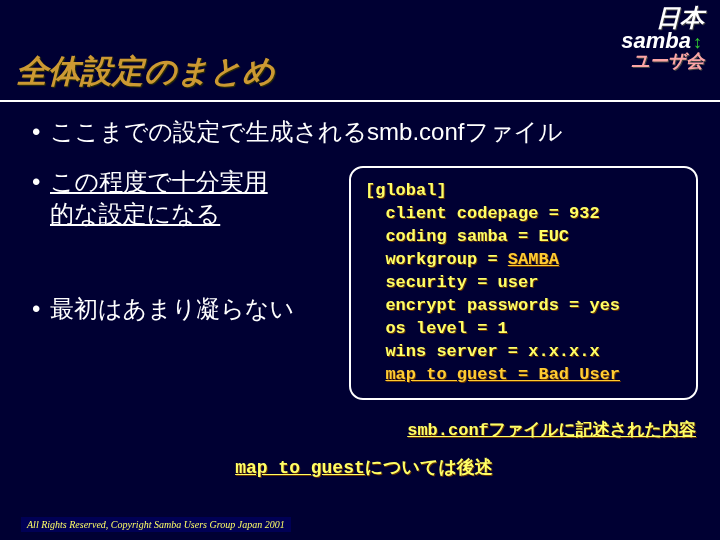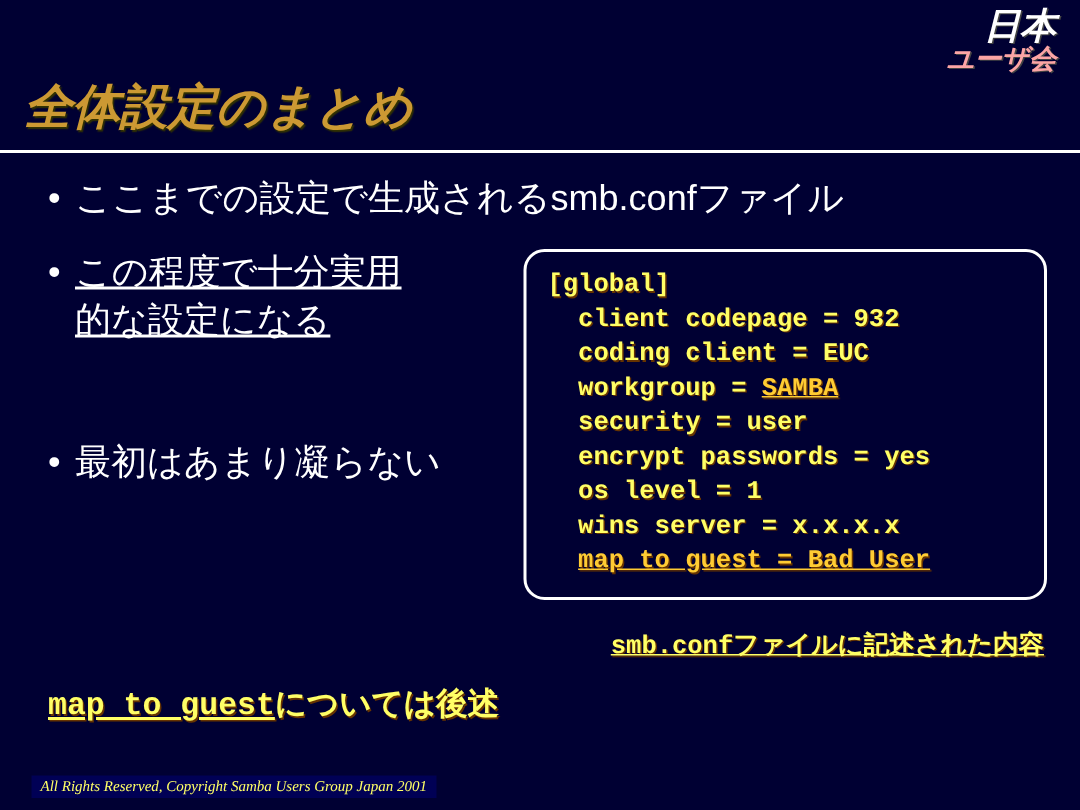--- a/index.html
+++ b/index.html
@@ -85,22 +85,22 @@
     text-align: right;
     margin-top: 18px;
     margin-right: 2px;
     font-family: "Courier New","MS Gothic",monospace;
     text-shadow: 1px 1px 0 #663300;
     text-decoration: underline;
   }
   .caption2 {
     color: #ffff66;
     font-weight: bold;
-    font-size: 21px;
-    text-align: left;
+    font-size: 18px;
+    text-align: center;
     margin-top: 14px;
     margin-right: 2px;
     font-family: "Courier New","MS Gothic",monospace;
     text-shadow: 1px 1px 0 #663300;
   }
   .caption2 .u { text-decoration: underline; }
   .footer {
     position: absolute;
     bottom: 8px;
     left: 21px;
@@ -111,37 +111,38 @@
     padding: 2px 6px;
     font-family: "Times New Roman", serif;
   }
   .bul { display: inline-block; width: 18px; }
 </style>
 </head>
 <body>
 
 <div class="logo">
   <div><span class="jp1">日本</span></div>
+  <div><span class="samba">samba</span><span class="arrow">↕</span></div>
   <div><span class="jp2">ユーザ会</span></div>
 </div>
 
 <div class="title">全体設定のまとめ</div>
 <div class="hr"></div>
 
 <div class="content">
   <div class="bullet1"><span class="bul">•</span><span>ここまでの設定で生成されるsmb.confファイル</span></div>
 
   <div class="row">
     <div class="leftcol">
       <div class="bullet2"><span class="bul">•</span><span>この程度で十分実用</span><br><span style="visibility:hidden" class="bul">•</span><span>的な設定になる</span></div>
       <div class="bullet3"><span class="bul">•</span><span>最初はあまり凝らない</span></div>
     </div>
     <div class="codebox"><span>[global]</span>
 <span>  client codepage = 932</span>
-<span>  coding client = EUC</span>
+<span>  coding samba = EUC</span>
 <span>  workgroup = </span><span class="emph">SAMBA</span>
 <span>  security = user</span>
 <span>  encrypt passwords = yes</span>
 <span>  os level = 1</span>
 <span>  wins server = x.x.x.x</span>
 <span>  </span><span class="emph">map to guest = Bad User</span></div>
   </div>
 
   <div class="caption1">smb.confファイルに記述された内容</div>
   <div class="caption2"><span class="u">map to guest</span><span>については後述</span></div>

